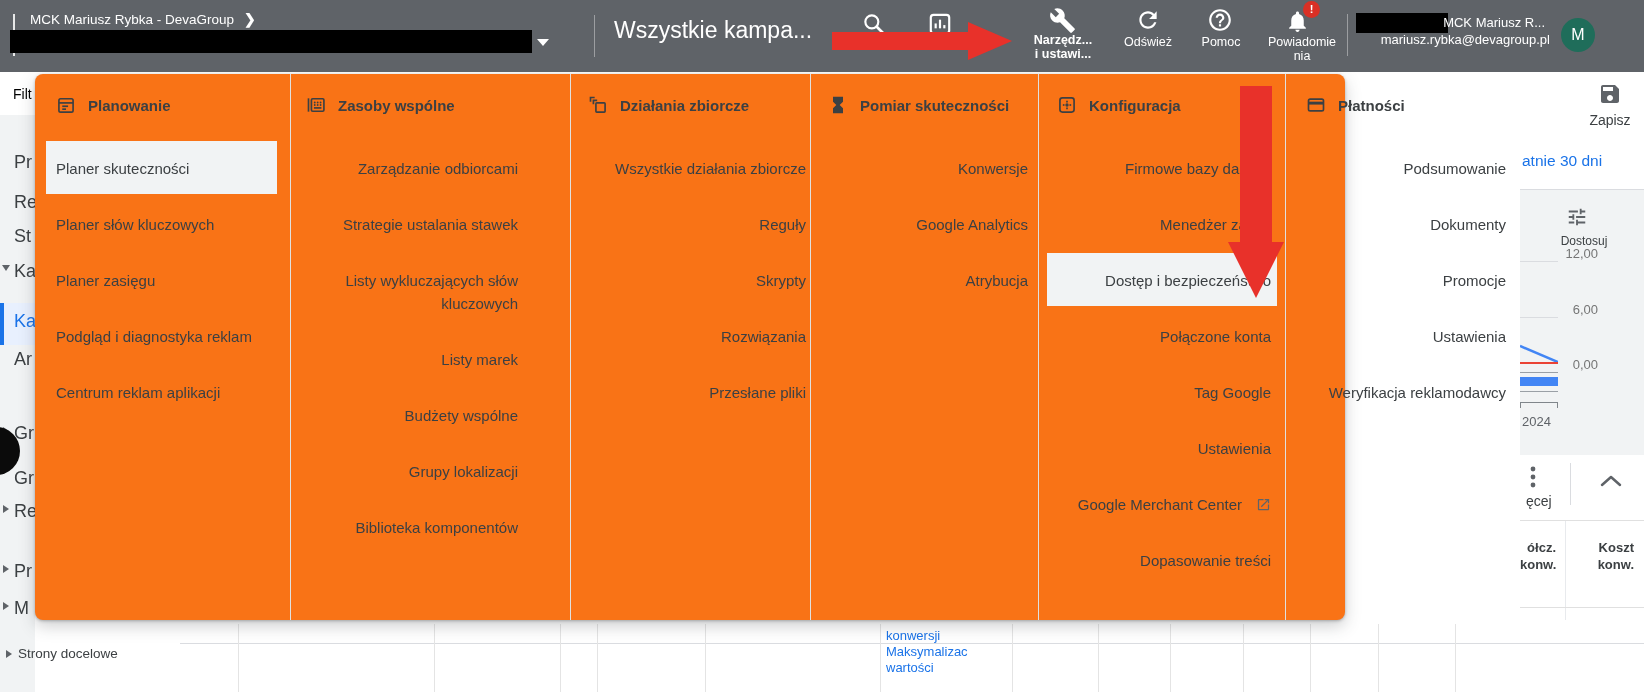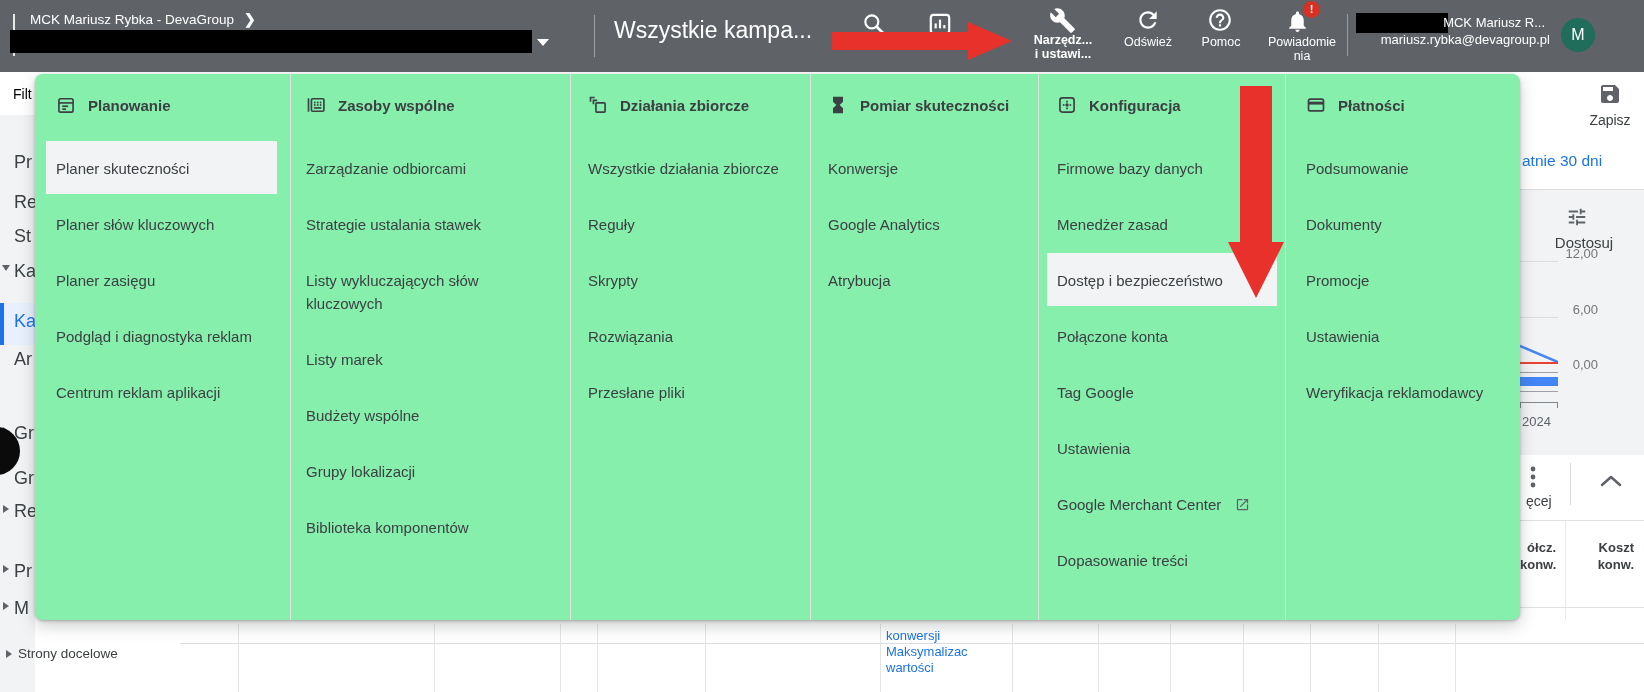--- a/index.html
+++ b/index.html
@@ -63,24 +63,24 @@
 
   
   .bottom { position:absolute; left:0; top:620px; width:1644px; height:72px; background:#fff; z-index:1; }
   .bt-sidebar { position:absolute; left:0; top:0; width:35px; height:72px; background:#f1f3f4; }
   .bt-hline { position:absolute; top:23px; left:180px; width:1464px; height:1px; background:#dadce0; }
   .bt-vline { position:absolute; top:4px; width:1px; height:68px; background:#e4e4e4; }
   .bt-blue { position:absolute; left:886px; top:8px; width:130px; height:62px; overflow:hidden; font-size:13px; color:#1a73e8; line-height:16px; }
   .strony { position:absolute; left:18px; top:26px; font-size:13.5px; color:#3c4043; white-space:nowrap; }
 
   
-  .menu-panel { position:absolute; left:35px; top:74px; width:1485px; height:546px; background:#86efac; border-radius:8px; z-index:5;
+  .menu-panel { position:absolute; left:35px; top:74px; width:1310px; height:546px; background:#f97316; border-radius:8px; z-index:5;
     box-shadow:0 1px 3px rgba(60,64,67,.35), 0 6px 16px rgba(60,64,67,.25); }
   .mcol { position:absolute; top:0; height:546px; }
-  .mcol.bdr { border-left:1px solid #e0e0e0; }
+  .mcol.bdr { border-left:1px solid #e0e0e0;text-align:right; }
   .col-head { position:absolute; top:21px; display:flex; align-items:center; gap:12px; }
   .col-title { font-size:15px; font-weight:bold; color:#3c4043; white-space:nowrap; }
   .mitems { position:absolute; top:83px; display:flex; flex-direction:column; gap:33px; }
   .menu-item { position:relative; font-size:15px; color:#3c4043; line-height:23px; cursor:pointer; }
   .menu-item.hl::before { content:''; position:absolute; top:-16px; bottom:-14px; left:-10px; right:-6px; background:#f1f3f4; z-index:-1; }
   .menu-item .ext { display:inline-block; vertical-align:-2px; margin-left:14px; }
 
   svg { display:block; }
 </style>
 </head>
@@ -153,21 +153,21 @@
   <div class="date-band">
     <div class="date-text">atnie 30 dni</div>
   </div>
 
   <div class="chart-card">
     <span class="cc-abs" style="left:46px; top:16px;">
       <svg width="22" height="22" viewBox="0 0 24 24">
           <path fill="#5f6368" d="M3 17v2h6v-2H3zM3 5v2h10V5H3zm10 16v-2h8v-2h-8v-2h-2v6h2zM7 9v2H3v2h4v2h2V9H7zm14 4v-2H11v2h10zm-6-4h2V7h4V5h-4V3h-2v6z"></path>
         </svg>
     </span>
-    <div class="cc-abs" style="left:26px; top:44px; width:76px; text-align:center; font-size:15px; color:#3c4043;">Dostosuj</div>
+    <div class="cc-abs" style="left:26px; top:44px; width:76px; text-align:center; font-size:12px; color:#3c4043;">Dostosuj</div>
     <div class="ytick" style="top:56px;">12,00</div>
     <div class="grid" style="top:71px;"></div>
     <div class="ytick" style="top:112px;">6,00</div>
     <div class="grid" style="top:127px;"></div>
     <div class="ytick" style="top:167px;">0,00</div>
     <svg class="cc-abs" style="left:0; top:152px;" width="38" height="22">
         <line x1="0" y1="4" x2="38" y2="20" stroke="#4285f4" stroke-width="2.5"></line>
       </svg>
     <div class="cc-abs" style="left:0; top:172px; width:38px; height:2px; background:#ea4335;"></div>
     <div class="cc-abs" style="left:0; top:182px; width:38px; height:1px; background:#9aa0a6;"></div>

